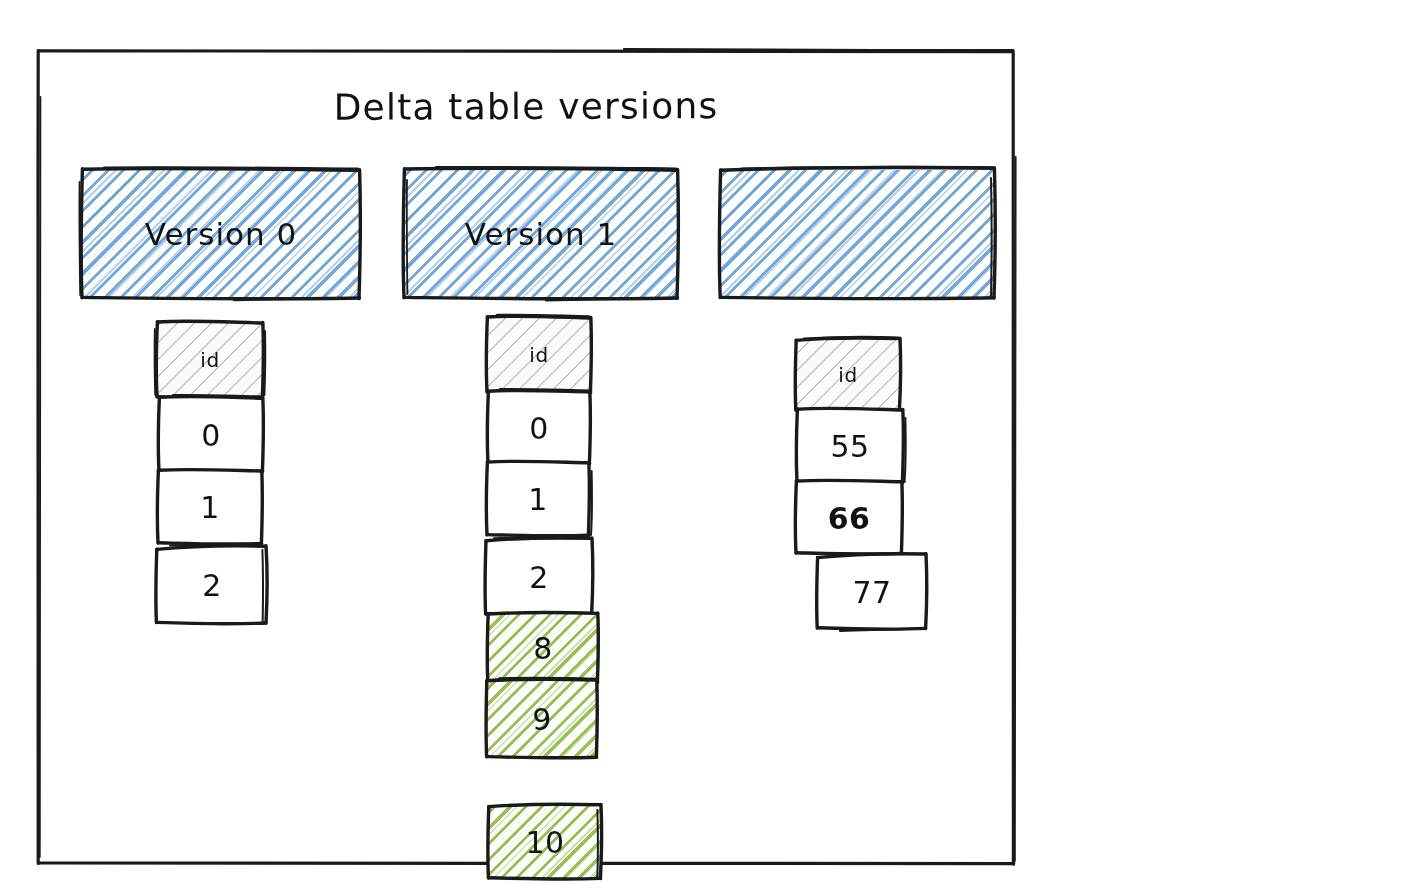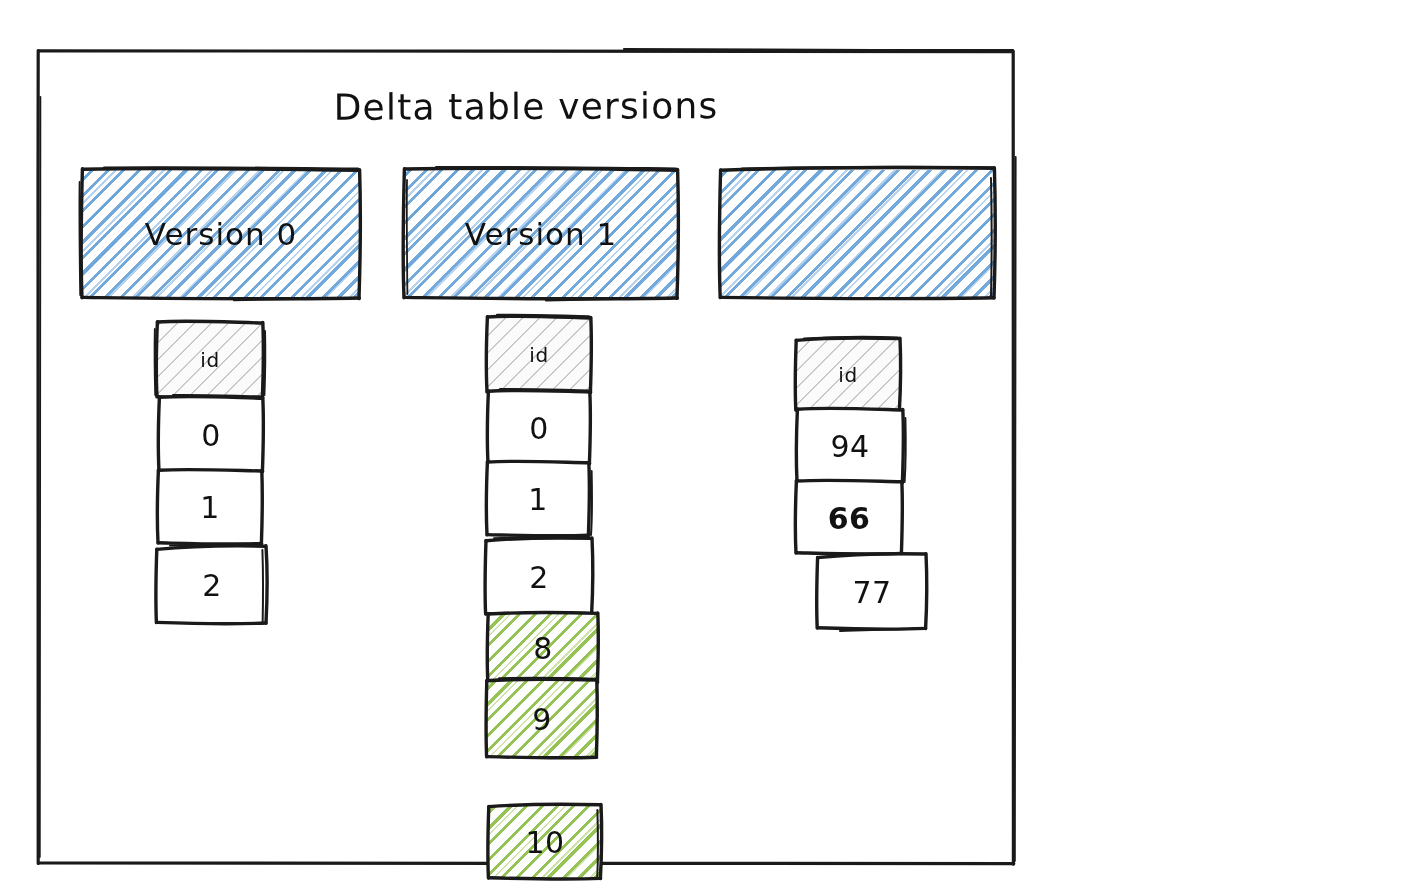--- a/index.html
+++ b/index.html
@@ -401,21 +401,21 @@
 
     <div class="cell" style="left:797px; top:410px; width:106px; height:72px;">
       <div class="cell-fill"></div>
       <svg class="cell-border" viewBox="0 0 122 88" preserveAspectRatio="none">
         <path class="sketch-stroke" stroke-width="3.4" d="M8.4 7.2 C 40 5.2, 80 7.0, 113.6 8.0"></path>
         <path class="sketch-stroke" stroke-width="3.4" d="M113.8 7.4 C 114.8 28, 114.2 58, 113.4 80.6"></path>
         <path class="sketch-stroke" stroke-width="2.0" d="M116.4 16 C 117.0 42, 116.4 68, 115.6 80"></path>
         <path class="sketch-stroke" stroke-width="3.4" d="M113.6 80.4 C 80 81.8, 42 80.6, 8.2 79.8"></path>
         <path class="sketch-stroke" stroke-width="3.4" d="M8.0 80.0 C 6.8 56, 7.4 30, 8.4 7.0"></path>
       </svg>
-      <div class="cell-text">94</div>
+      <div class="cell-text">55</div>
     </div>
 
     <div class="cell" style="left:796px; top:482px; width:106px; height:71px;font-weight:bold;">
       <div class="cell-fill"></div>
       <svg class="cell-border" viewBox="0 0 122 87" preserveAspectRatio="none">
         <path class="sketch-stroke" stroke-width="3.4" d="M8.4 7.0 C 40 5.2, 80 7.0, 113.6 7.8"></path>
         <path class="sketch-stroke" stroke-width="3.4" d="M113.8 7.2 C 114.8 28, 114.2 56, 113.4 79.6"></path>
         <path class="sketch-stroke" stroke-width="3.4" d="M113.6 79.4 C 80 80.8, 42 79.6, 8.2 78.8"></path>
         <path class="sketch-stroke" stroke-width="3.4" d="M8.0 79.0 C 6.8 56, 7.4 30, 8.4 6.8"></path>
       </svg>

